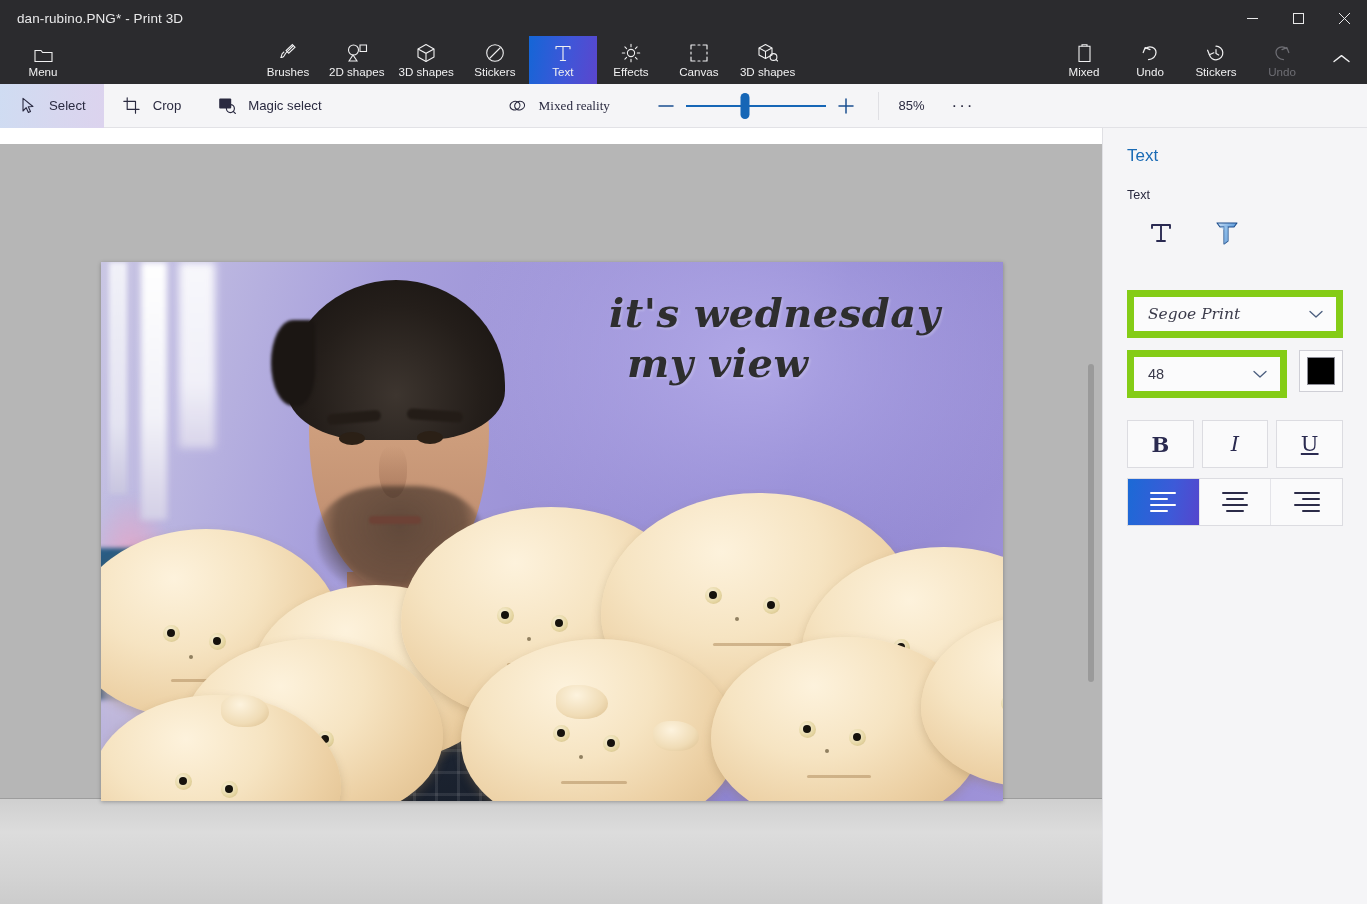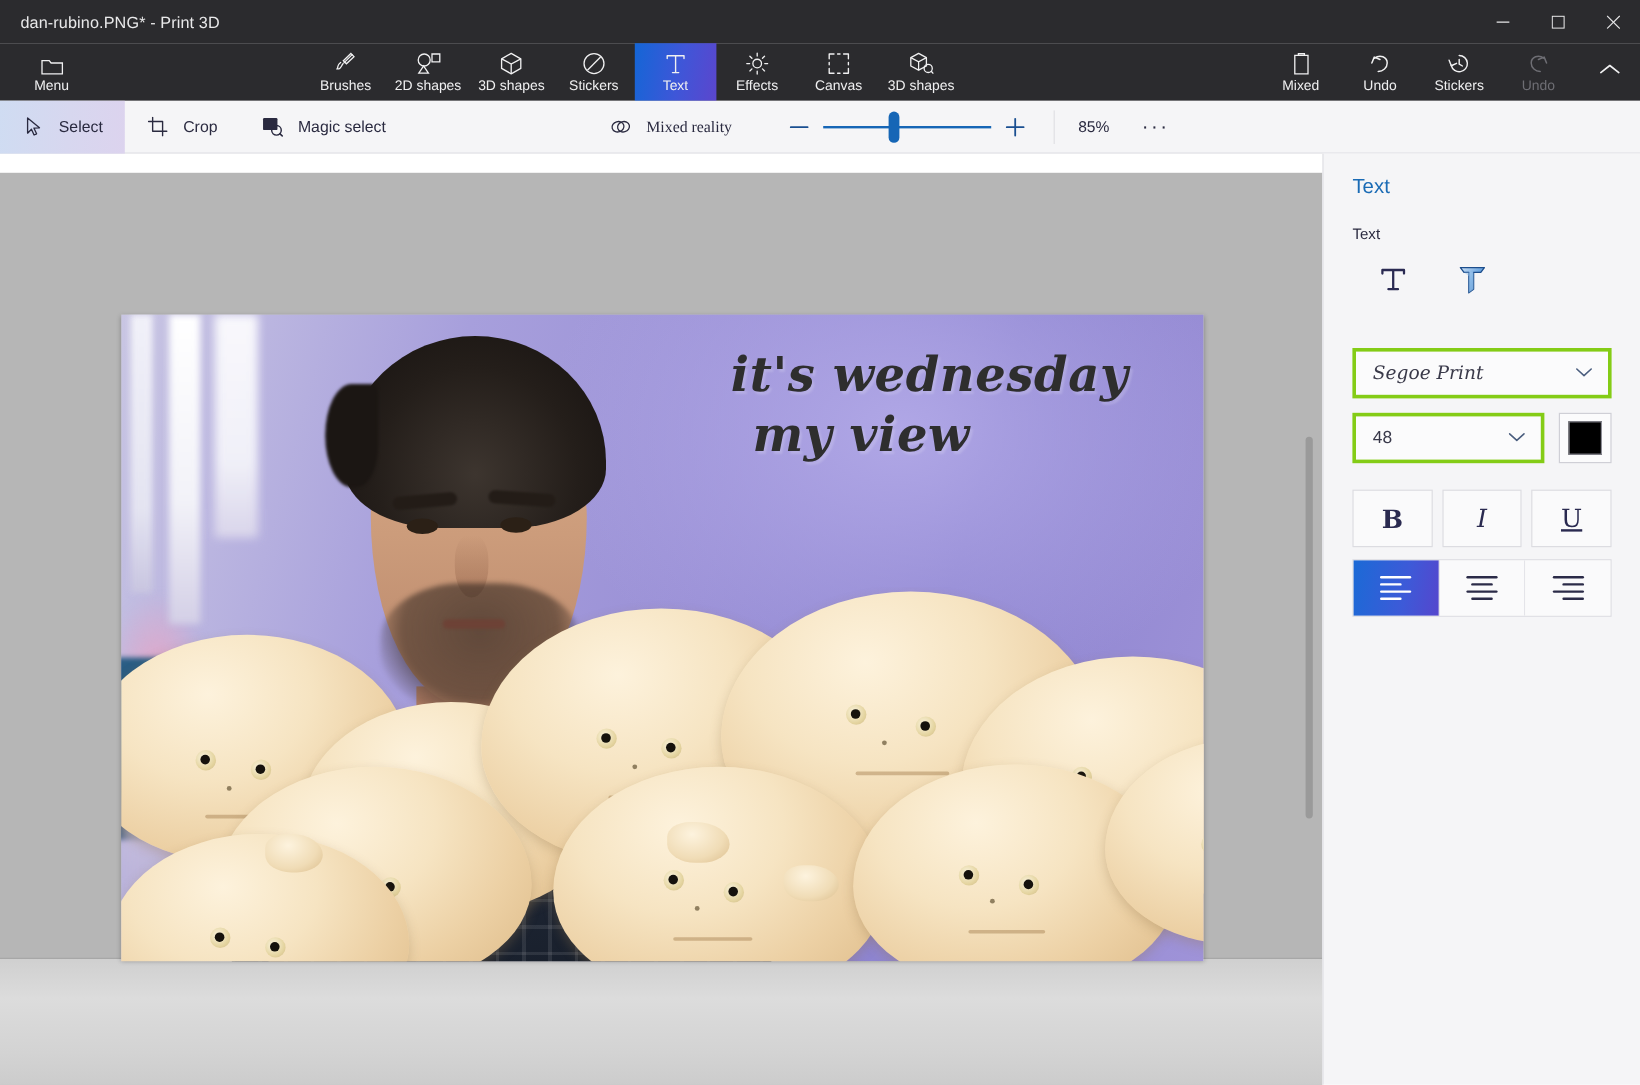--- a/index.html
+++ b/index.html
@@ -279,21 +279,21 @@
     position:absolute; top:128px; right:0; width:265px; height:776px;
     background:#f5f5f7; border-left:1px solid #e0e0e4;
     padding: 18px 24px;
   }
   .panel-title { color:#1a6bb5; font-size:17px; margin-bottom:22px; font-weight:400; }
   .panel-sub { color:#2a2a40; font-size:12.6px; margin-bottom:12px; }
   .ticons { display:flex; gap:26px; align-items:flex-end; margin-bottom:38px; padding-left:14px; }
   .ticon { width:40px; height:38px; display:flex; align-items:center; justify-content:center; }
 
   .dropdown {
-    position:relative; height:42px; border:3px solid #84cc16; background:#fbfbfc;
+    position:relative; height:42px; border:7px solid #84cc16; background:#fbfbfc;
     display:flex; align-items:center; padding:17px 14px; color:#39394a; font-size:14.5px;
   }
   .dropdown .chev { position:absolute; right:13px; top:50%; transform:translateY(-50%); }
   .font-name { font-family:"DejaVu Serif", serif; font-style:italic; font-size:15.5px; color:#3a3a4a; }
 
   .row2 { display:flex; gap:12px; margin-top:12px; align-items:stretch; }
   .size-dd { flex:1;text-align:right; }
   .swatch-wrap {
     width:44px; height:42px; border:1px solid #cfcfd6; background:#fbfbfc;
     display:flex; align-items:center; justify-content:center;

